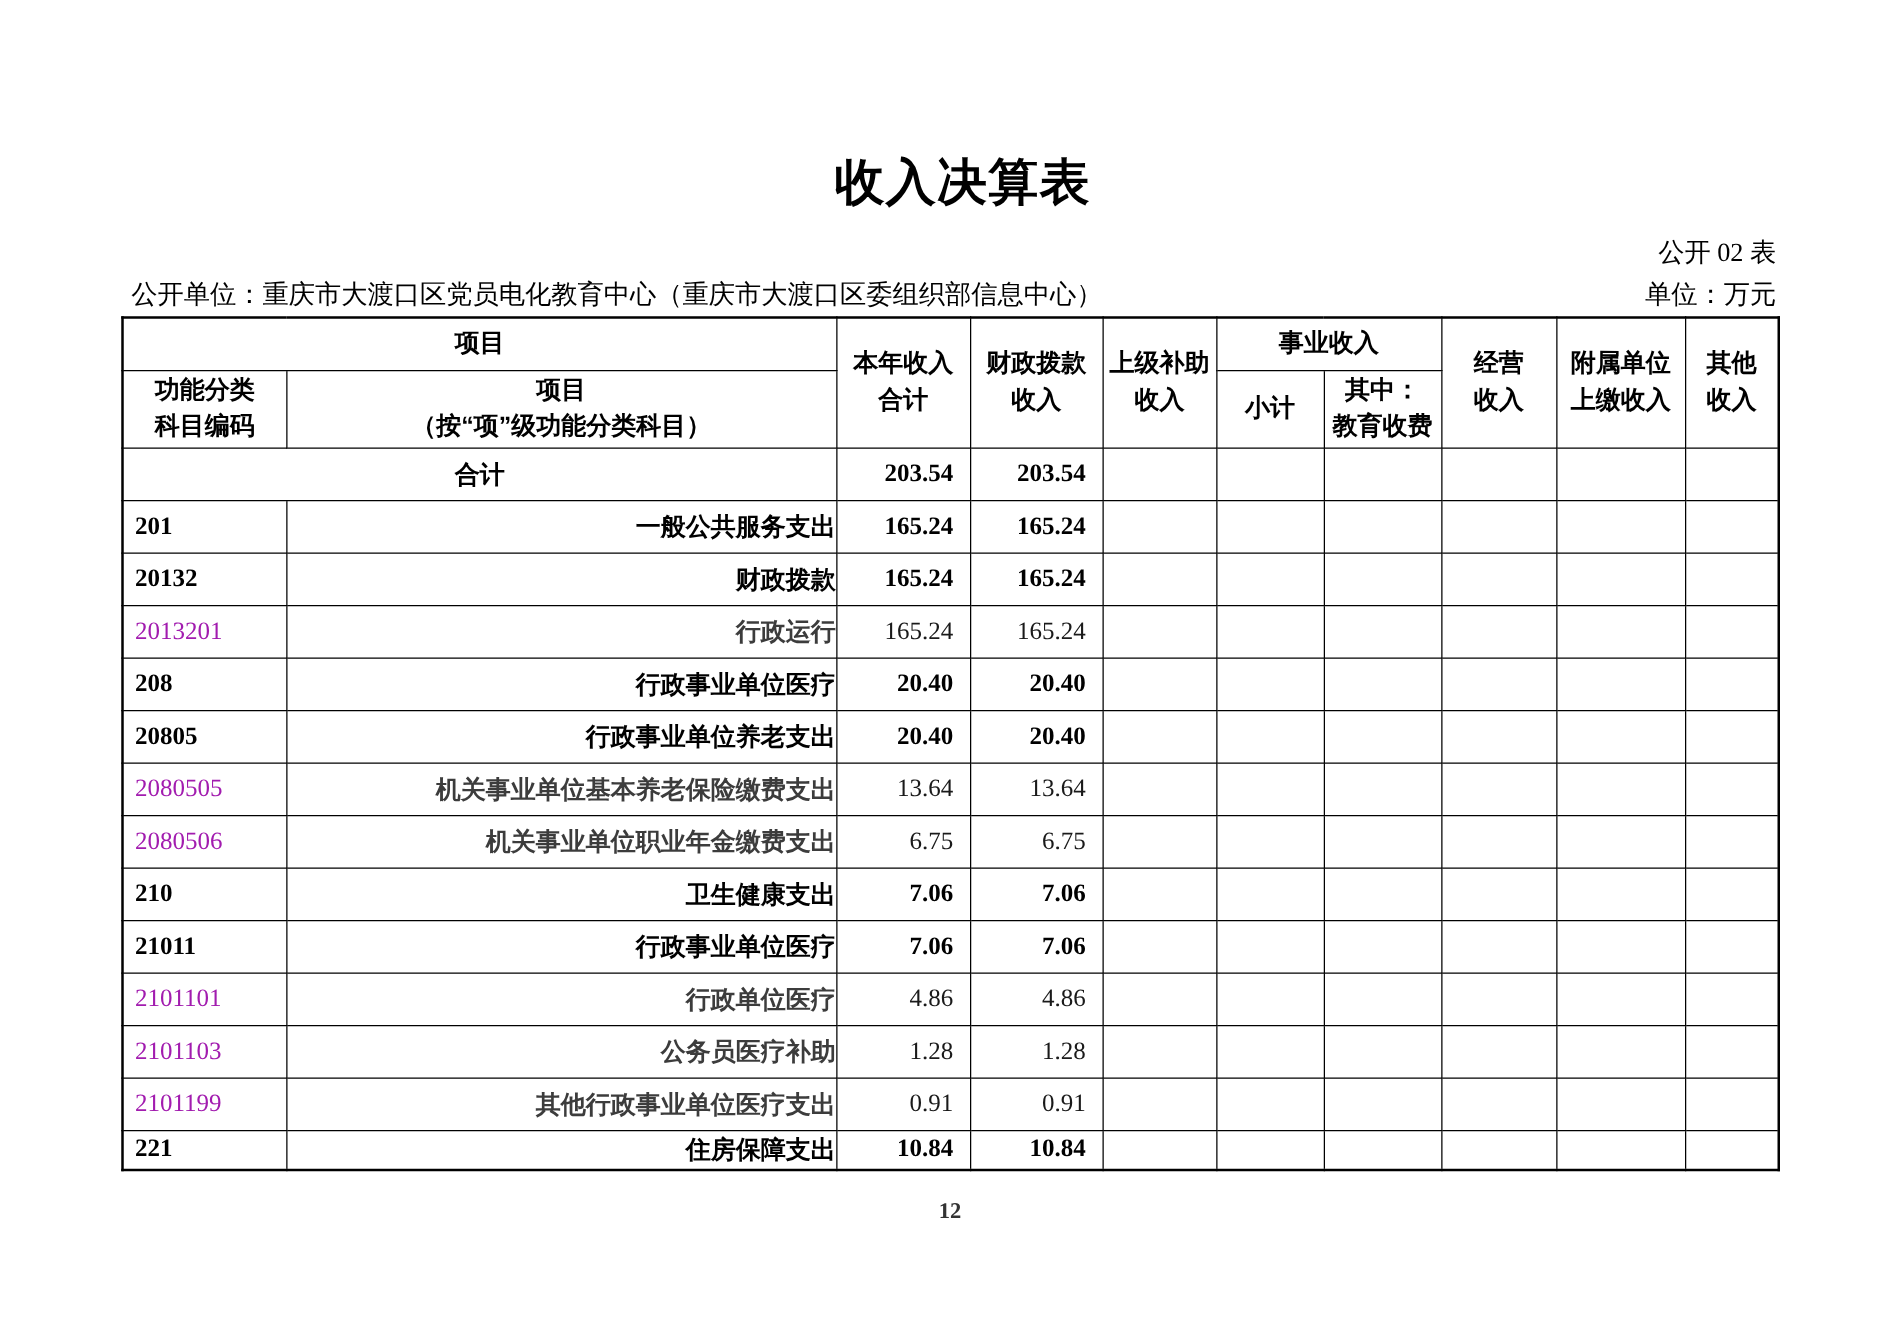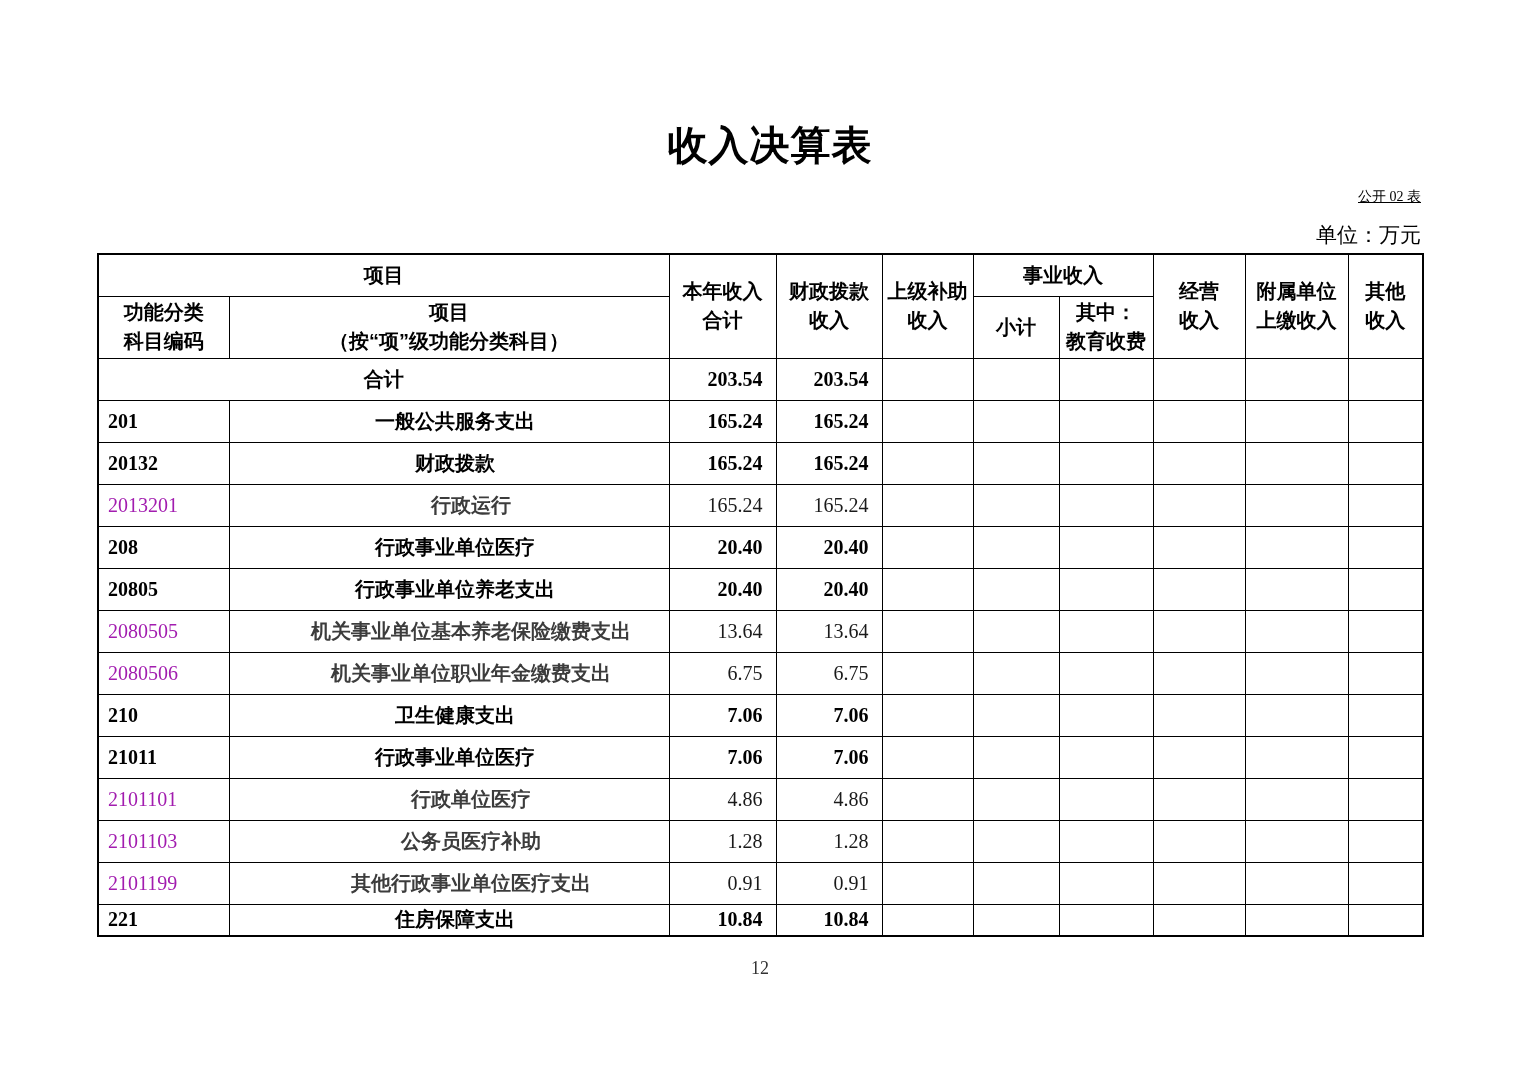--- a/index.html
+++ b/index.html
@@ -14,22 +14,21 @@
   .page { position:absolute; inset:0; background:#fff; }
 
   .doc-title {
     position:absolute; top:118px; left:0; width:100%;
     text-align:center;
     font-family:"Liberation Sans","DejaVu Sans",sans-serif;
     font-weight:bold; font-size:40px; letter-spacing:1px;padding-left:20px;
   }
   .form-code {
     position:absolute; top:188px; right:99px;
-    font-size:14px;
-    text-decoration:underline;
+    font-size:21px;
   }
   .org-line {
     position:absolute; top:221px; left:105px;
     font-size:21px;
   }
   .unit-note {
     position:absolute; top:221px; right:99px;
     font-size:21px;
   }
 
@@ -51,49 +50,50 @@
   tr.hrow1 { height:42px; }
   tr.hrow2 { height:62px; }
   tbody tr { height:42px; }
   tbody tr:last-child { height:32px; }
 
   td.code-cell { text-align:left; padding-left:9px; font-size:20px; }
   td.code-cell.b { font-weight:bold; }
   td.code-cell.leaf { font-weight:normal; color:#a21caf; }
 
   td.name-cell {
-    text-align:center; padding-left:12px;
+    text-align:right; padding-left:12px;
     font-family:"Liberation Sans","DejaVu Sans",sans-serif;
     font-weight:bold; font-size:20px;
   }
   td.name-cell.leaf {
     font-family:"Liberation Serif","DejaVu Serif",serif;
     font-weight:bold; color:#3c3c3c; padding-left:44px;
   }
   td.name-cell.total-name {
     text-align:center; padding-left:0;
   }
 
   td.num-cell { text-align:right; padding-right:13px; font-size:20px; }
   td.num-cell.b { font-weight:bold; }
   td.num-cell.leaf { font-weight:normal; color:#1a1a1a; }
 
   .page-number {
     position:absolute; top:958px; left:0; width:100%;
-    text-align:center; font-size:18px; color:#333;
+    text-align:center; font-size:18px; color:#333;font-weight:bold;
   }
 </style>
 </head>
 <body>
 
 <div class="page">
 
   <div class="doc-title">收入决算表</div>
 
   <div class="form-code">公开 02 表</div>
+  <div class="org-line">公开单位：重庆市大渡口区党员电化教育中心（重庆市大渡口区委组织部信息中心）</div>
   <div class="unit-note">单位：万元</div>
 
   <table class="income">
     <colgroup>
       <col style="width:131px">
         <col style="width:440px">
         <col style="width:107px">
       <col style="width:106px">
         <col style="width:91px">
         <col style="width:86px">

